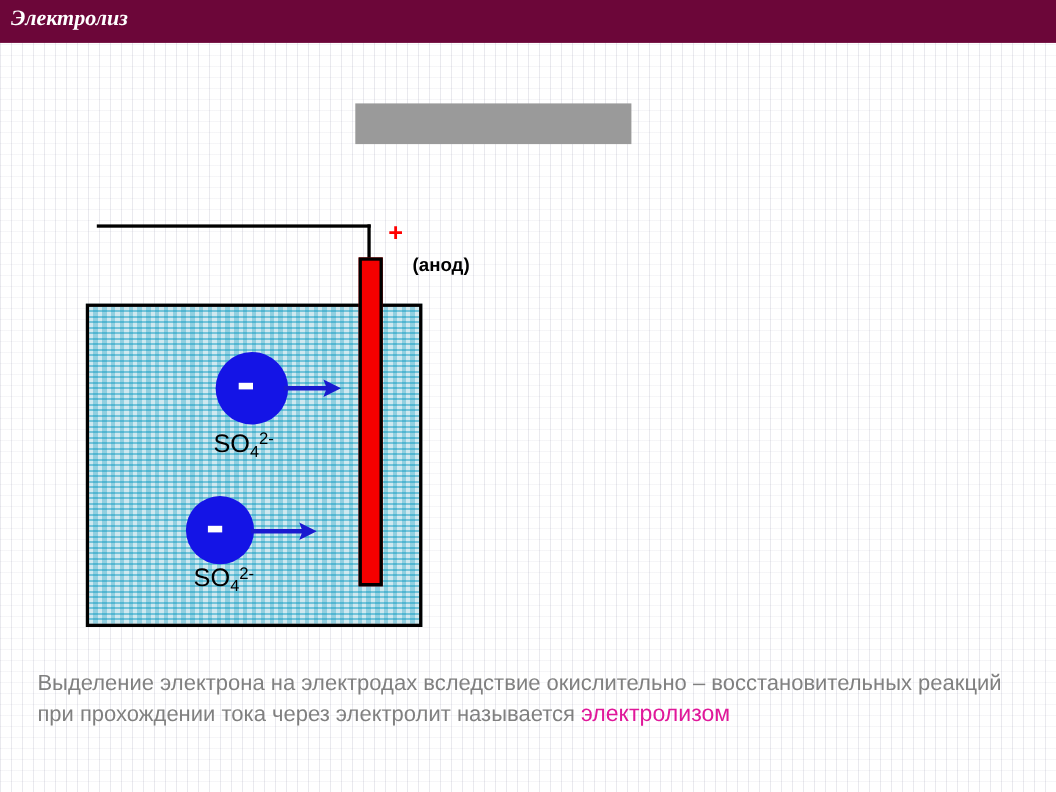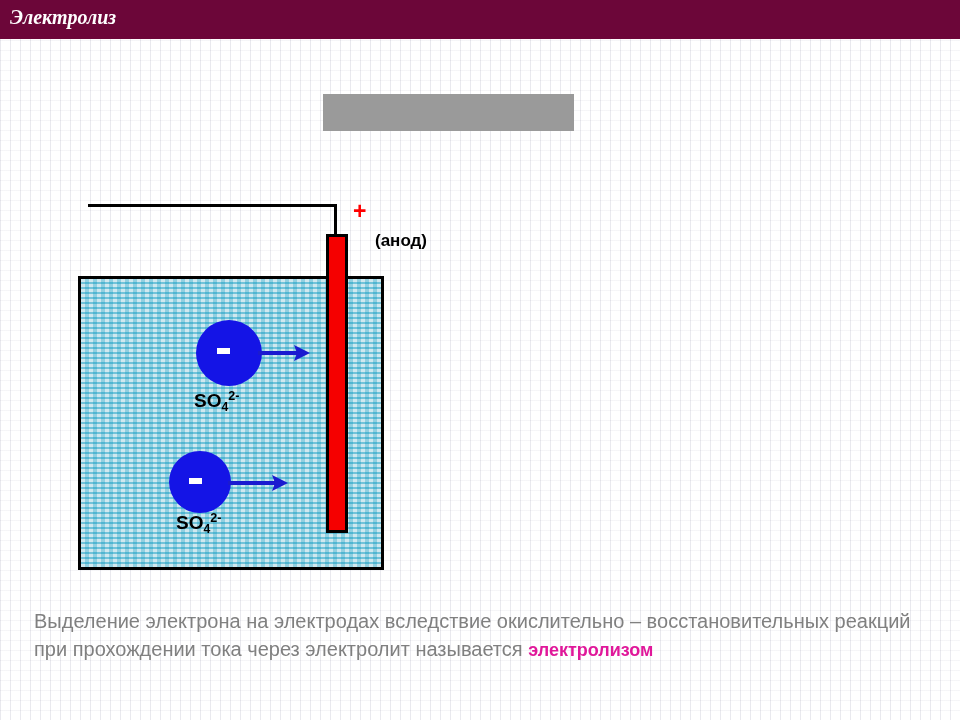--- a/index.html
+++ b/index.html
@@ -155,22 +155,22 @@
   .ion {
     position: absolute;
     border-radius: 50%;
     background: #1414e6;
   }
   #ion1 { left: 196px; top: 320px; width: 66px; height: 66px; }
   #ion2 { left: 169px; top: 451px; width: 62px; height: 62px; }
 
   .ion-formula {
     position: absolute;
-    font-size: 19px;
-    font-weight: bold;
+    font-size: 23px;
+    font-weight: normal;
     color: #000000;
     white-space: nowrap;
   }
   #ion1-formula { left: 194px; top: 390px; }
   #ion2-formula { left: 176px; top: 512px; }
 
   .formula sub {
     font-size: 0.64em;
     vertical-align: baseline;
     position: relative;
@@ -210,22 +210,22 @@
     position: absolute;
     left: 34px;
     top: 607px;
     width: 900px;
     font-size: 20px;
     line-height: 28px;
     color: #808080;
   }
   #definition .term {
     color: #e0189a;
-    font-weight: bold;
-    font-size: 18px;
+    font-weight: normal;
+    font-size: 21px;
   }
 </style>
 </head>
 <body>
 
 <div id="slide">
 
   <div id="title-bar">
     <div id="title-text">Электролиз</div>
   </div>

